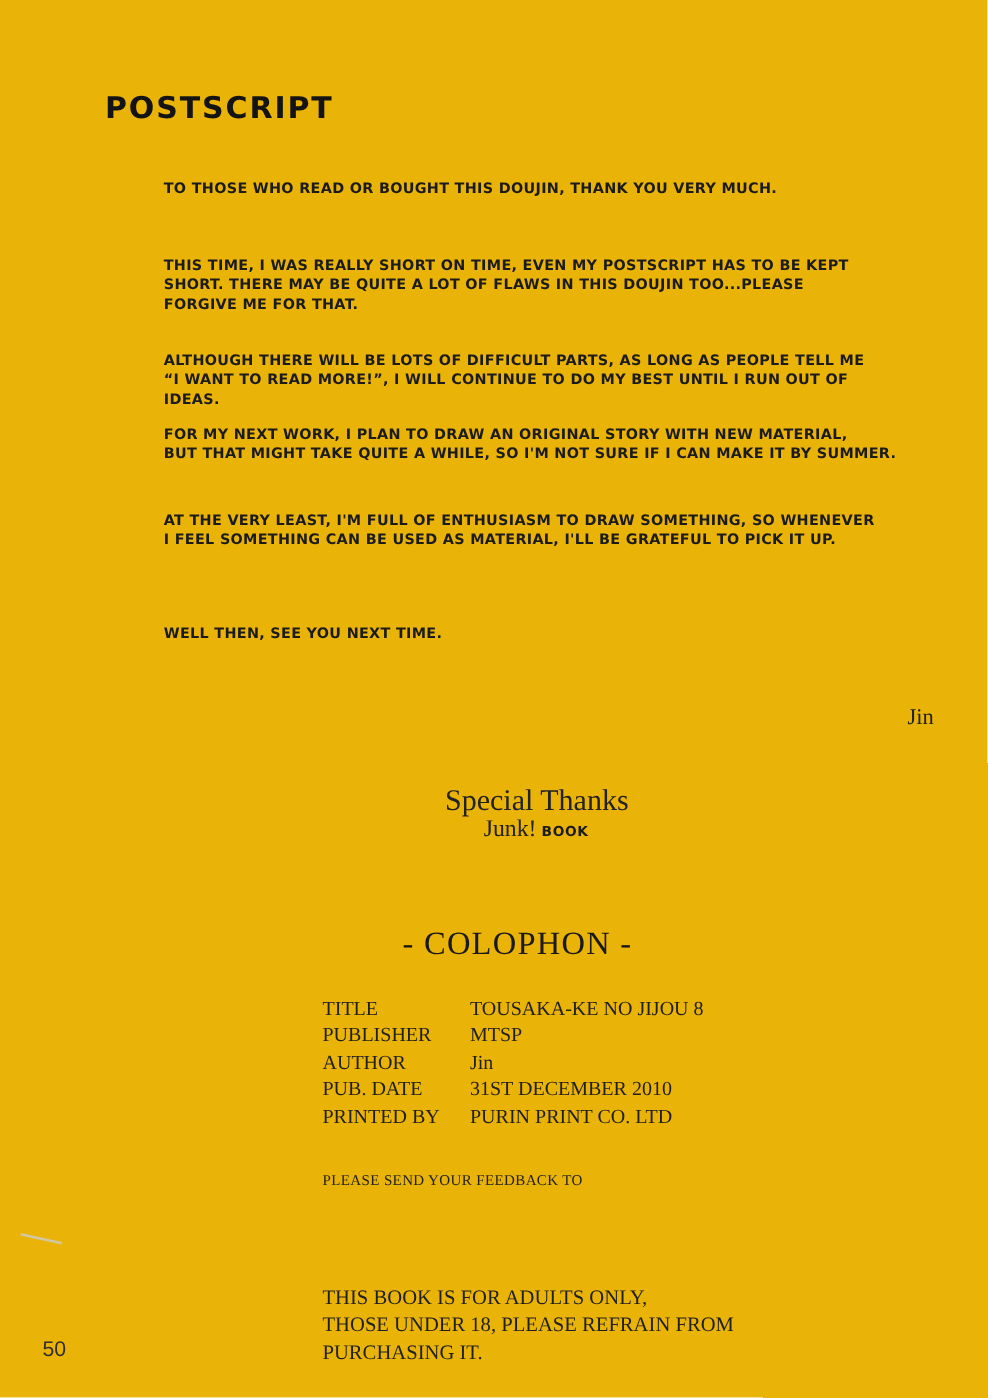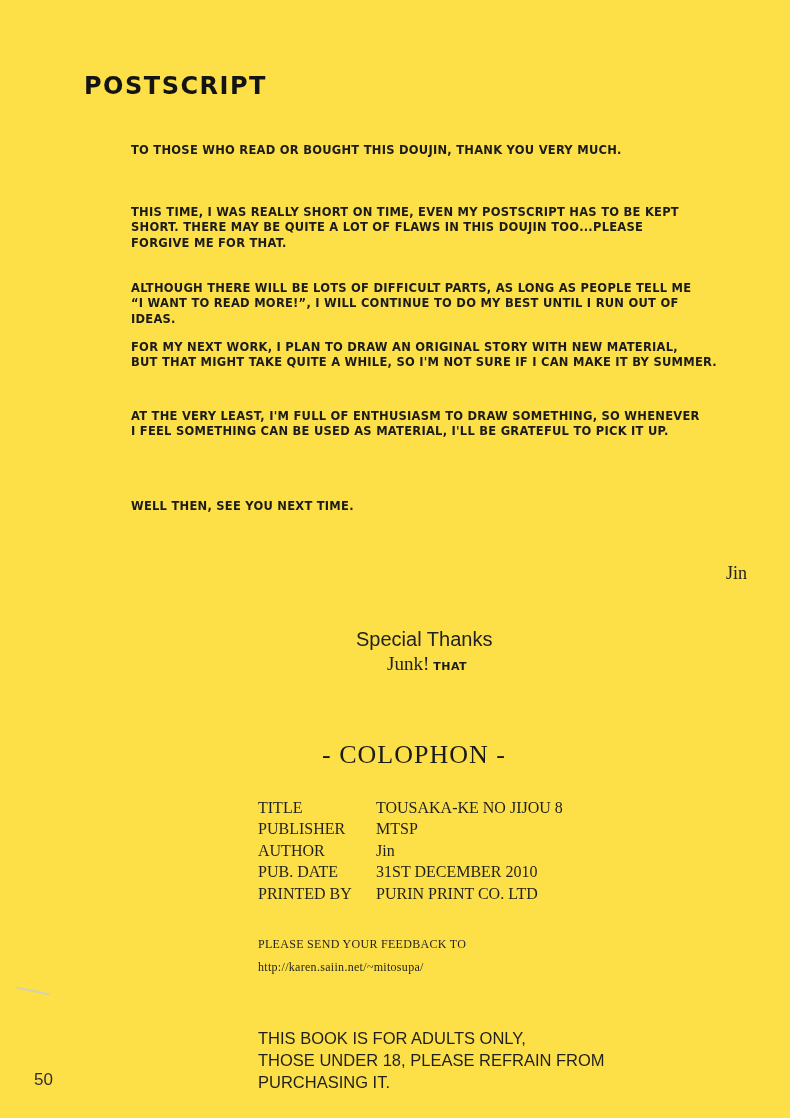--- a/index.html
+++ b/index.html
@@ -4,21 +4,21 @@
 <style>
   html, body {
     margin: 0;
     padding: 0;
     background: #ffffff;
   }
   .page {
     position: relative;
     width: 790px;
     height: 1118px;
-    background: #fde047;
+    background: #eab308;
     overflow: hidden;
     font-family: "Liberation Serif", serif;
     color: #1e1e1e;
   }
   .abs { position: absolute; }
 
   
   .comic {
     font-family: "DejaVu Sans", sans-serif;
     font-size: 11.5px;
@@ -36,22 +36,22 @@
     color: #141414;
   }
   .para { width: 662px; }
 
   .serif-sig {
     font-family: "Liberation Serif", serif;
     font-size: 18px;
     color: #222;
   }
   .thanks-heading {
-    font-family: Liberation Sans, sans-serif;
-    font-size: 20px;
+    font-family: Liberation Serif, serif;
+    font-size: 24px;
     color: #222;
   }
   .thanks-name-serif {
     font-family: "Liberation Serif", serif;
     font-size: 19px;
     color: #222;
   }
   .thanks-name-comic {
     font-family: "DejaVu Sans", sans-serif;
     font-size: 11px;
@@ -74,21 +74,21 @@
   .colophon-label { width: 118px; flex: 0 0 118px; }
   .colophon-value { flex: 1; }
   .feedback {
     font-family: "Liberation Serif", serif;
     font-size: 12px;
     line-height: 23px;
     color: #1f1f1f;
     letter-spacing: 0.3px;
   }
   .disclaimer {
-    font-family: Liberation Sans, sans-serif;
+    font-family: Liberation Serif, serif;
     font-size: 16.5px;
     line-height: 22px;
     color: #1f1f1f;
     white-space: pre-line;
   }
   .page-number {
     font-family: "Liberation Sans", sans-serif;
     font-size: 17px;
     font-weight: 500;
     color: #2e2e2e;
@@ -126,21 +126,21 @@
 I FEEL SOMETHING CAN BE USED AS MATERIAL, I'LL BE GRATEFUL TO PICK IT UP.</div>
 
   <div class="abs comic para" style="left:131px; top:499px;">WELL THEN, SEE YOU NEXT TIME.</div>
 
   <div class="abs serif-sig" style="left:726px; top:563px;">Jin</div>
 
   <div class="abs thanks-heading" style="left:356px; top:628px;">Special Thanks</div>
 
   <div class="abs" style="left:387px; top:653px;">
     <span class="thanks-name-serif">Junk!</span>
-    <span class="thanks-name-comic">THAT</span>
+    <span class="thanks-name-comic">BOOK</span>
   </div>
 
   <div class="abs colophon-heading" style="left:322px; top:740px;">- COLOPHON -</div>
 
   <div class="abs colophon-table" style="left:258px; top:799px; width:360px;">
     <div class="colophon-row">
       <span class="colophon-label">TITLE</span>
       <span class="colophon-value">TOUSAKA-KE NO JIJOU 8</span>
     </div>
     <div class="colophon-row">
@@ -156,21 +156,20 @@
       <span class="colophon-value">31ST DECEMBER 2010</span>
     </div>
     <div class="colophon-row">
       <span class="colophon-label">PRINTED BY</span>
       <span class="colophon-value">PURIN PRINT CO. LTD</span>
     </div>
   </div>
 
   <div class="abs feedback" style="left:258px; top:933px;">
     <div>PLEASE SEND YOUR FEEDBACK TO</div>
-    <div>http://karen.saiin.net/~mitosupa/</div>
   </div>
 
   <div class="abs disclaimer" style="left:258px; top:1027px;">THIS BOOK IS FOR ADULTS ONLY,
 THOSE UNDER 18, PLEASE REFRAIN FROM
 PURCHASING IT.</div>
 
   <div class="abs page-number" style="left:22px; top:1070px;margin-left:12px;">50</div>
 
   <div class="abs scratch" style="left:16px; top:990px;"></div>
 

